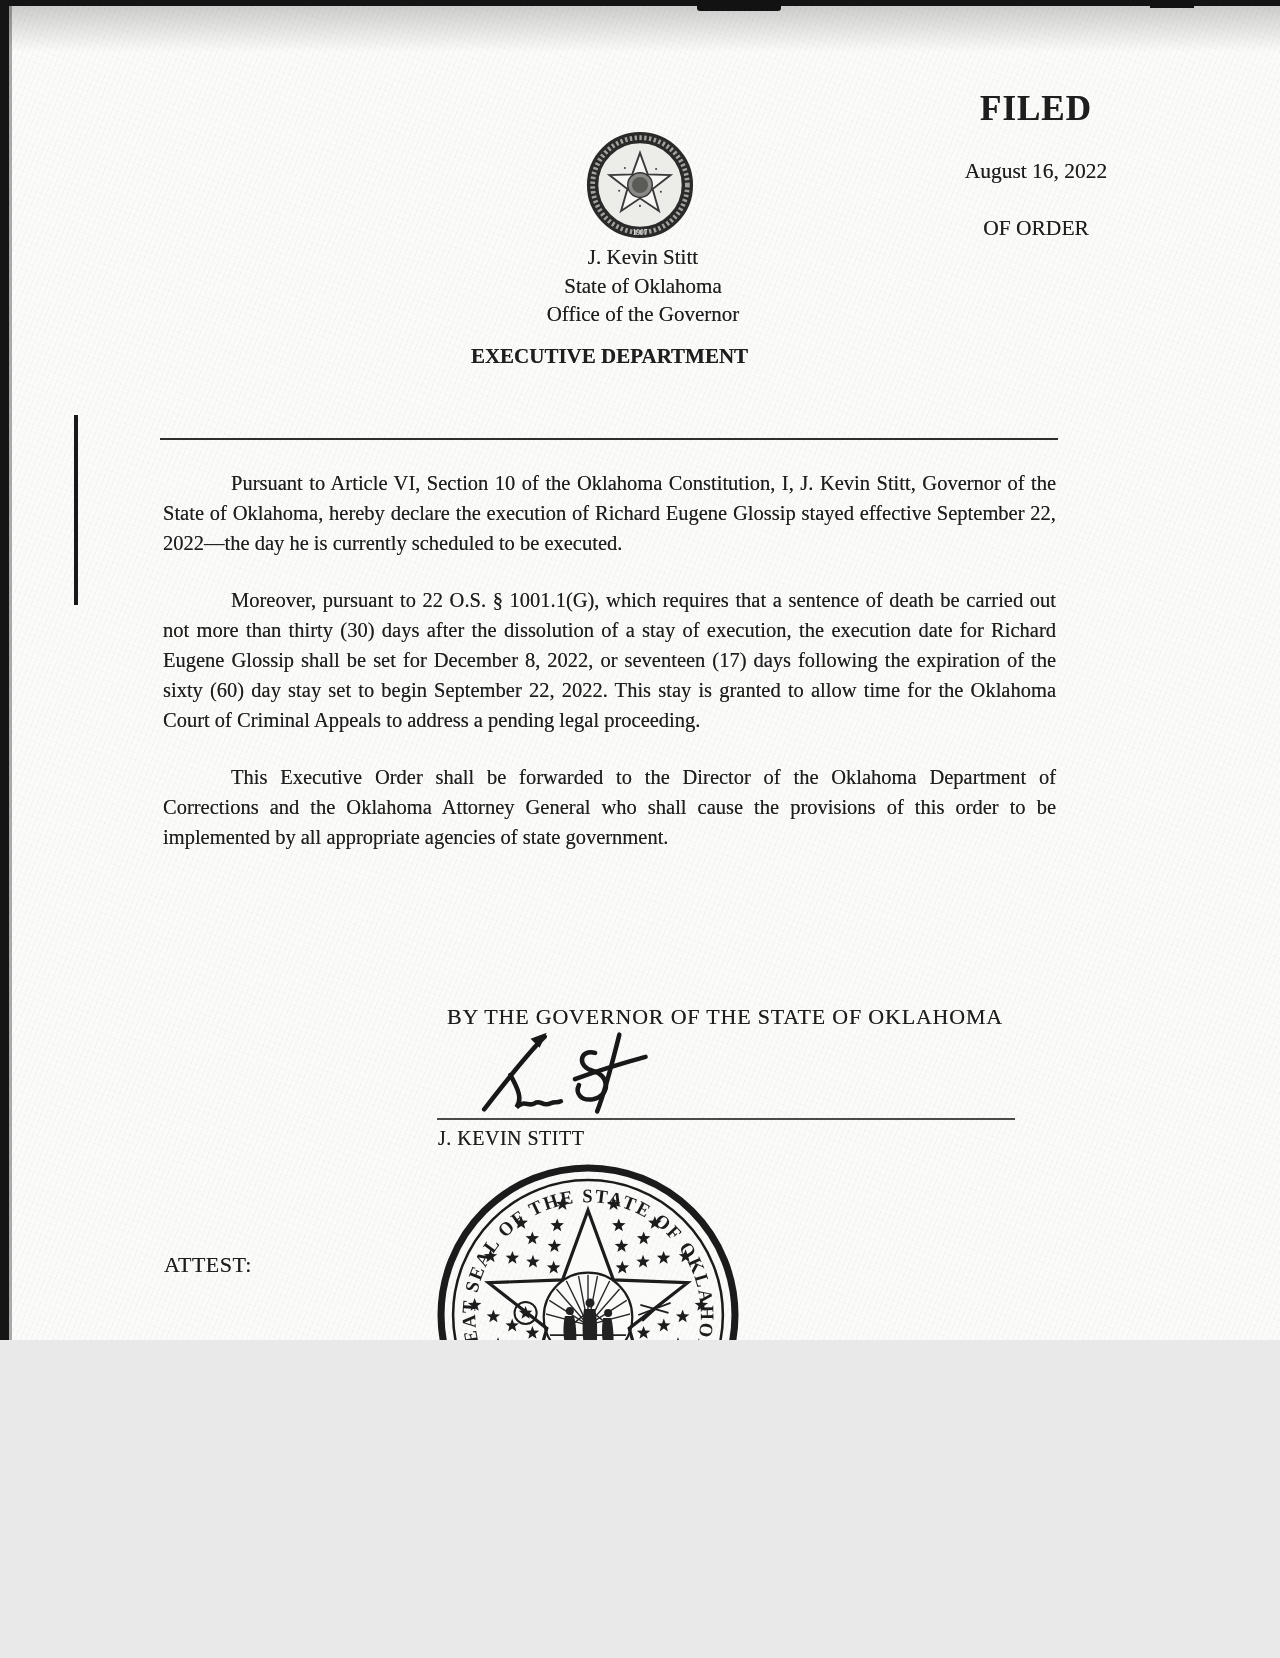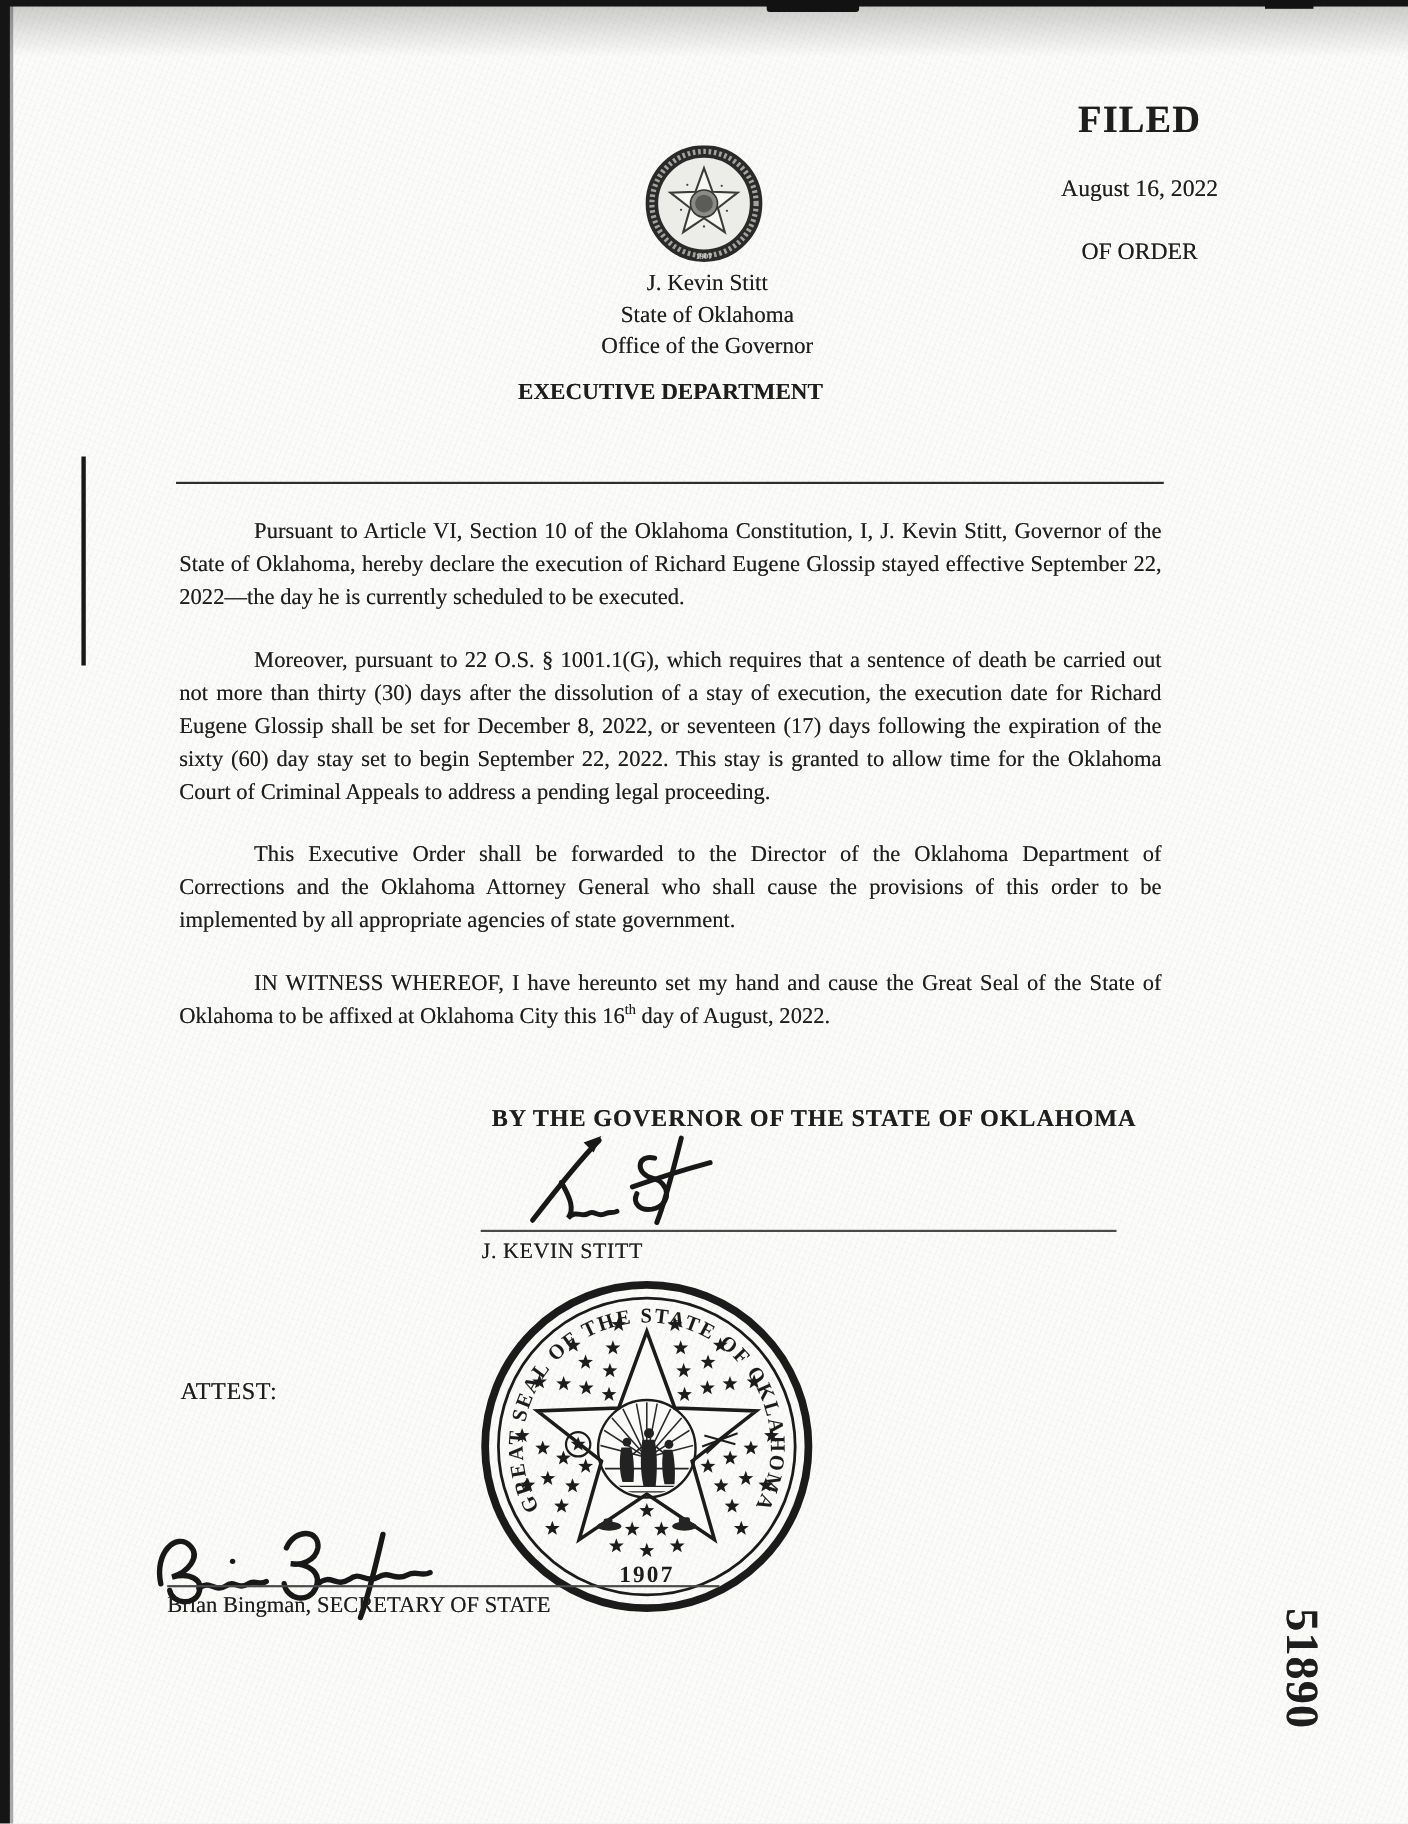--- a/index.html
+++ b/index.html
@@ -1,17 +1,17 @@
 <!DOCTYPE html>
 <html><head>
 <meta charset="utf-8">
 <style>
   html,body{margin:0;padding:0;background:#e9e9e9;}
   .scan{
-    position:relative;width:1280px;height:1658px;overflow:hidden;
+    position:relative;width:1280px;height:1340px;overflow:hidden;
     background-color:#fbfbfa;
     background-image:
       repeating-linear-gradient(112deg, rgba(120,120,120,0.05) 0 1px, transparent 1px 5px),
       repeating-linear-gradient(22deg, rgba(150,150,150,0.035) 0 1px, transparent 1px 7px);
     font-family:"Liberation Serif","DejaVu Serif",serif;
     color:#1e1e1e;
   }
   .txt{ text-shadow:0 0 0.6px rgba(30,30,30,0.65); }
   
   .edge-top{position:absolute;left:0;top:0;width:1280px;height:6px;background:#141414;}
@@ -35,21 +35,21 @@
   
   .doc-title{position:absolute;left:163px;top:342px;width:893px;text-align:center;font-weight:bold;font-size:21px;line-height:28px;}
   .rule{position:absolute;left:160px;top:438px;width:898px;height:2px;background:#2e2e2e;}
 
   
   .doc-body{position:absolute;left:163px;top:468px;width:893px;font-size:20.5px;line-height:30px;text-align:justify;}
   .doc-body p{margin:0;text-indent:68px;}
   .doc-body p + p{margin-top:27px;}
   .doc-body sup{font-size:13px;line-height:0;vertical-align:super;}
 
-  .by-line{position:absolute;left:447px;top:1004px;font-size:22px;font-weight:bold;letter-spacing:0.8px;}
+  .by-line{position:absolute;left:447px;top:1004px;font-size:22px;font-weight:normal;letter-spacing:0.8px;}
 
   .sig-stitt{position:absolute;left:466px;top:1026px;width:232px;height:92px;}
   .sig-line-1{position:absolute;left:437px;top:1118px;width:578px;height:2px;background:#4a4a4a;}
   .name-stitt{position:absolute;left:438px;top:1127px;font-size:20px;letter-spacing:0.5px;}
 
   .attest{position:absolute;left:164px;top:1252px;font-size:22px;letter-spacing:0.5px;}
 
   .seal-large{position:absolute;left:437px;top:1164px;width:302px;height:302px;filter:blur(.2px);}
 
   .sig-bingman{position:absolute;left:138px;top:1376px;width:306px;height:98px;}
@@ -100,21 +100,20 @@
 
   <div class="doc-title txt">
     <div>EXECUTIVE DEPARTMENT</div>
   </div>
   <div class="rule"></div>
 
   <div class="doc-body txt">
     <p>Pursuant to Article VI, Section 10 of the Oklahoma Constitution, I, J. Kevin Stitt, Governor of the State of Oklahoma, hereby declare the execution of Richard Eugene Glossip stayed effective September 22, 2022—the day he is currently scheduled to be executed.</p>
     <p>Moreover, pursuant to 22 O.S. § 1001.1(G), which requires that a sentence of death be carried out not more than thirty (30) days after the dissolution of a stay of execution, the execution date for Richard Eugene Glossip shall be set for December 8, 2022, or seventeen (17) days following the expiration of the sixty (60) day stay set to begin September 22, 2022. This stay is granted to allow time for the Oklahoma Court of Criminal Appeals to address a pending legal proceeding.</p>
     <p>This Executive Order shall be forwarded to the Director of the Oklahoma Department of Corrections and the Oklahoma Attorney General who shall cause the provisions of this order to be implemented by all appropriate agencies of state government.</p>
-    <p><span>IN WITNESS WHEREOF, I have hereunto set my hand and cause the Great Seal of the State of Oklahoma to be affixed at Oklahoma City this 16</span><sup>th</sup><span> day of August, 2022.</span></p>
   </div>
 
   <div class="by-line txt">BY THE GOVERNOR OF THE STATE OF OKLAHOMA</div>
 
   <svg class="sig-stitt" viewBox="0 0 230 90" xmlns="http://www.w3.org/2000/svg">
     <g fill="none" stroke="#181818" stroke-width="4.5" stroke-linecap="round">
       <path d="M 18,82 C 35,60 60,28 78,10"></path>
       <path d="M 44,48 C 52,62 56,72 50,80 C 58,72 62,80 68,76 C 74,72 76,80 84,76 C 88,74 90,76 94,74"></path>
       <path d="M 128,26 C 112,22 110,40 126,44 C 142,48 144,68 126,72 C 114,74 108,66 112,58"></path>
       <path d="M 152,8 C 146,32 138,64 130,84"></path>

